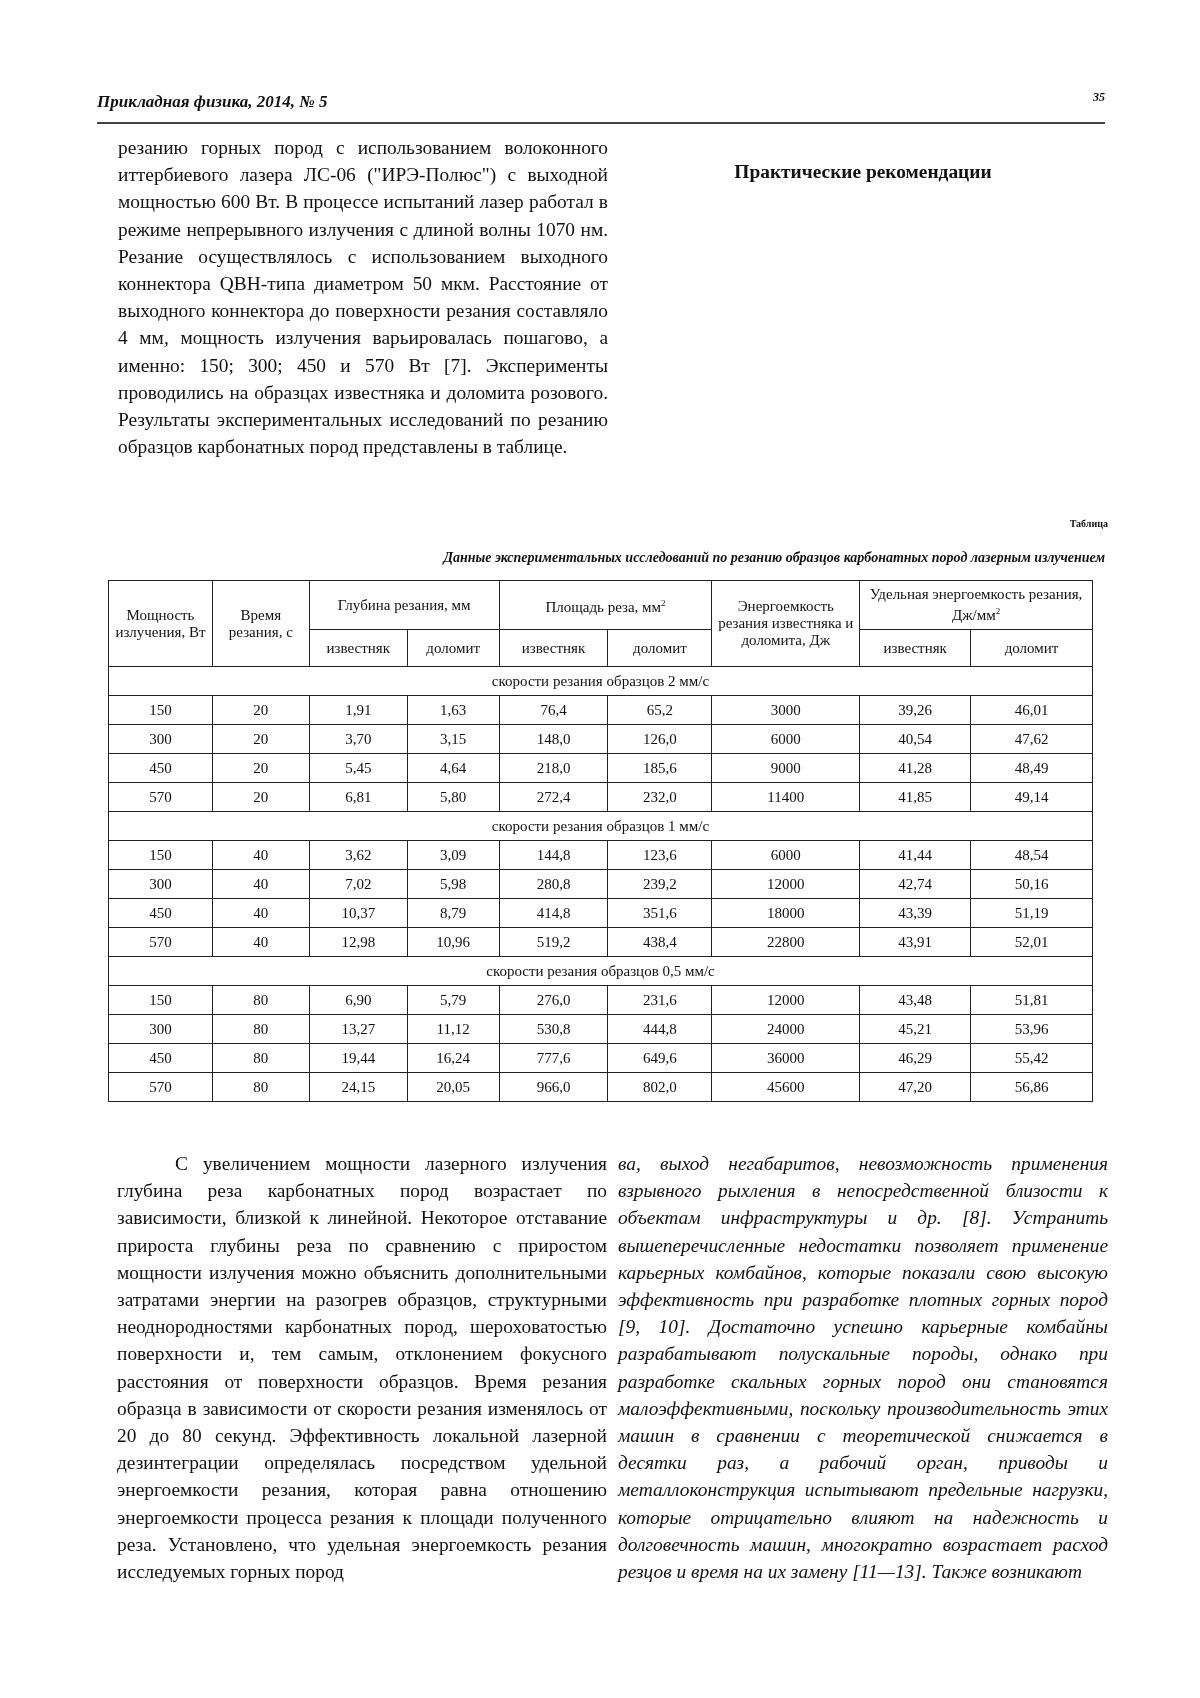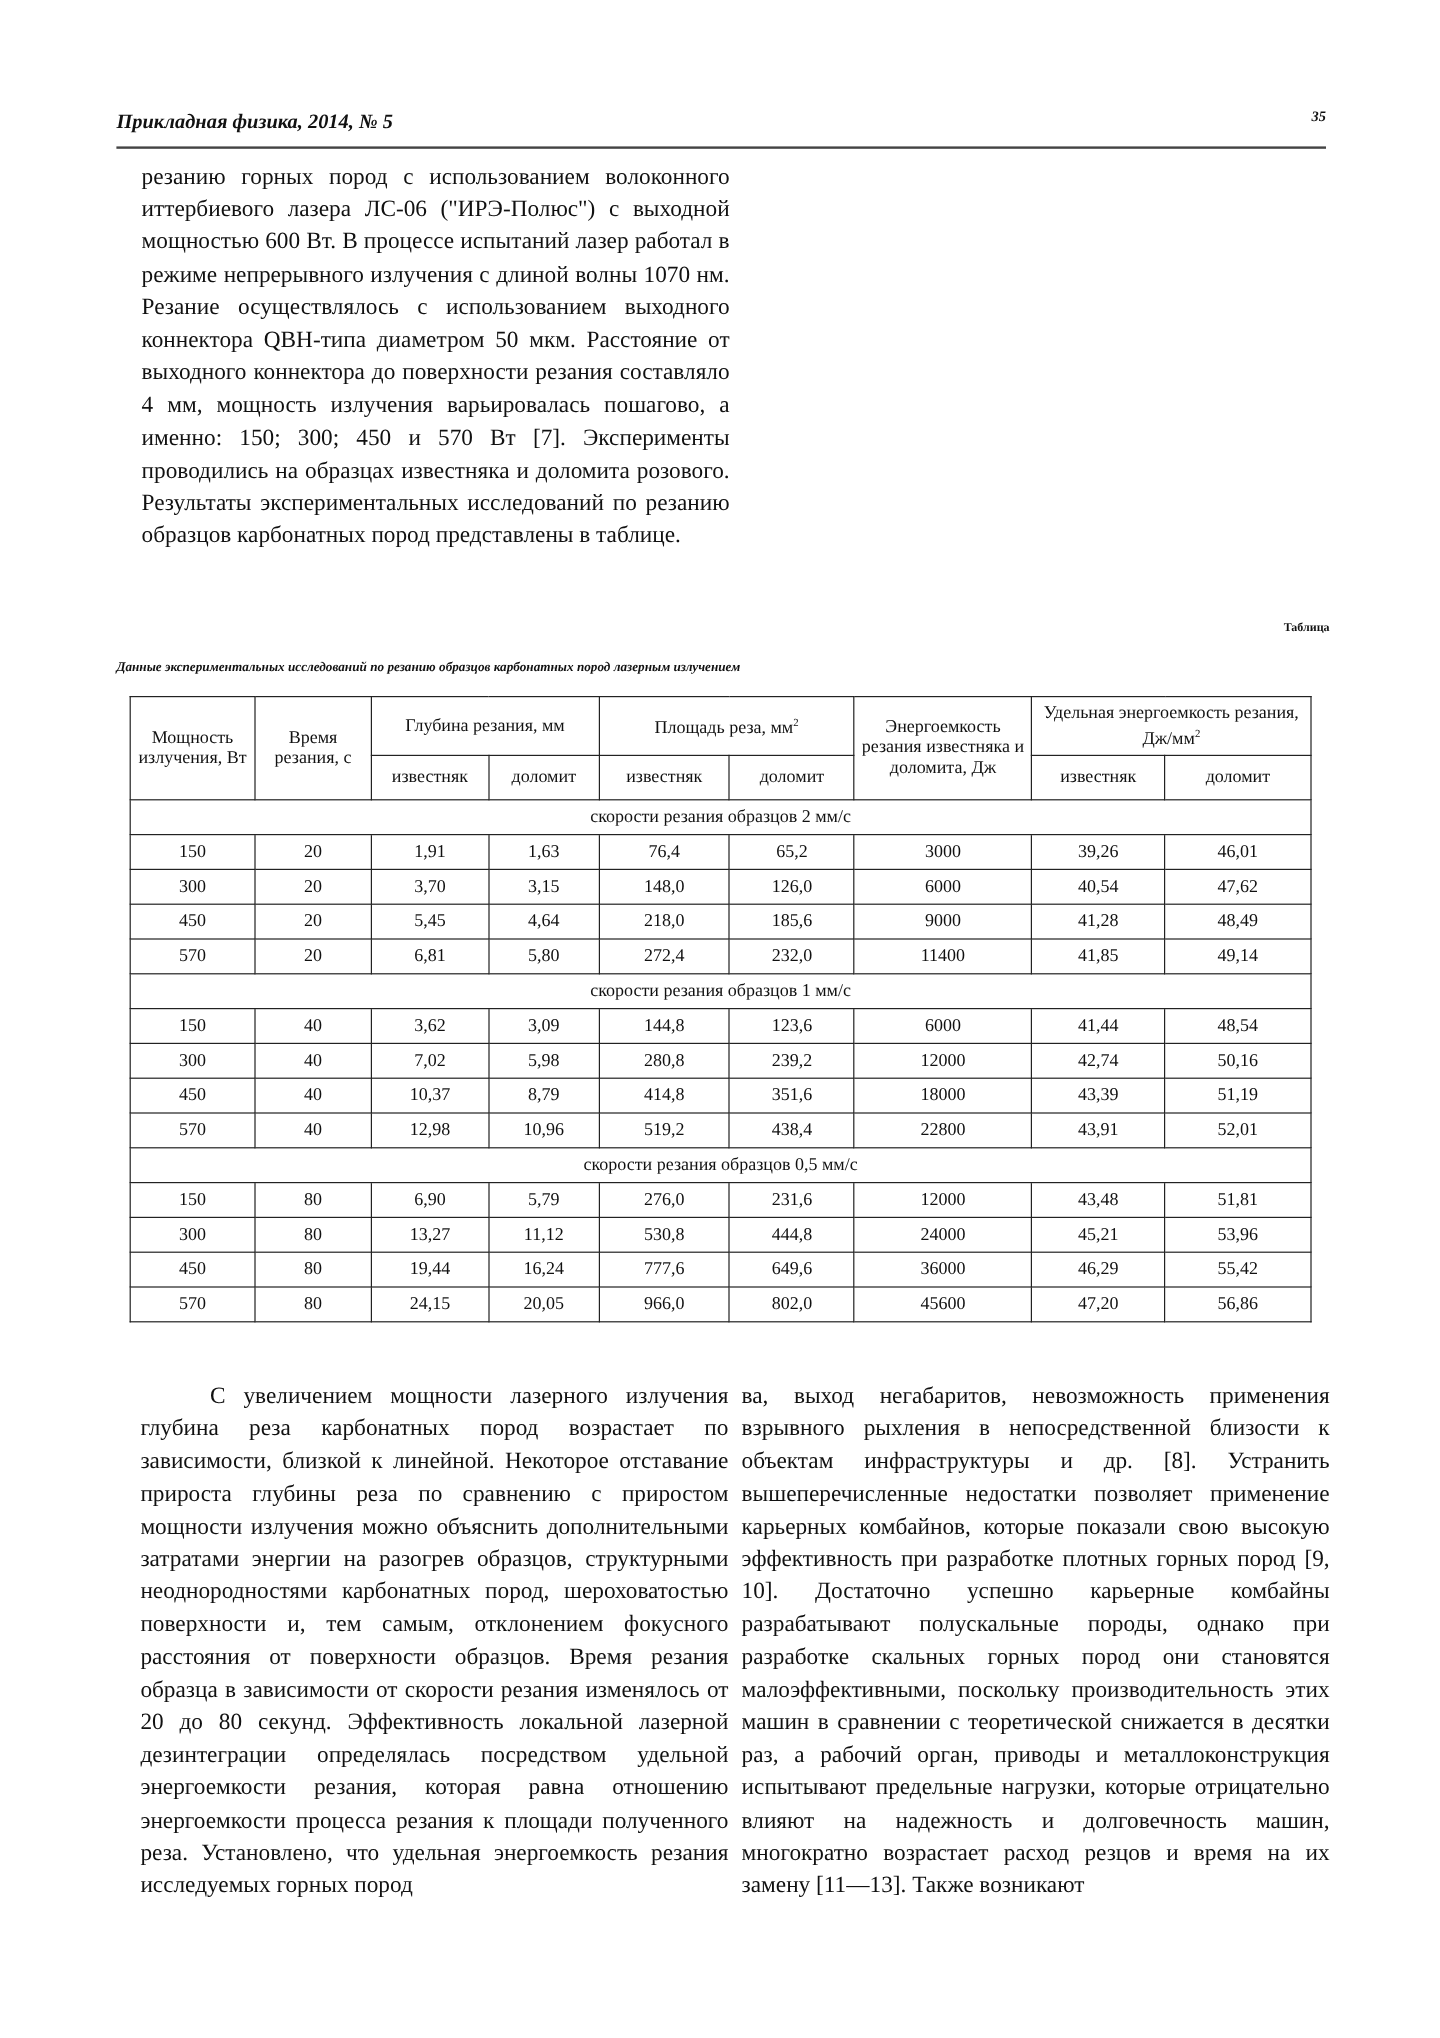--- a/index.html
+++ b/index.html
@@ -9,24 +9,24 @@
   .header .journal { position:absolute; left:0; top:0; font-style:italic; font-weight:bold; font-size:17px; }
   .header .pageno { position:absolute; right:0; top:-2px; font-style:italic; font-weight:bold; font-size:12px; }
   .header-rule { position:absolute; left:97px; top:122px; width:1008px; height:2px; background:#444; }
   .col { position:absolute; font-size:19.4px; line-height:27.2px; text-align:justify; }
   .col p { margin:0; }
   .col .indent { text-indent:58px; }
   .col-left-top { left:97px; top:134px; width:490px;margin-left:21px; }
   .col-right-top { left:618px; top:134px; width:490px; }
   .section-title { text-align:center; font-weight:bold; margin:24px 0 14px 0 !important; }
   .col-left-bot { left:97px; top:1150px; width:490px;margin-left:20px; }
-  .col-right-bot { left:618px; top:1150px; width:490px; }
+  .col-right-bot { left:618px; top:1150px; width:490px;font-style:italic; }
   .table-label { position:absolute; right:92px; top:518px; font-weight:bold; font-size:10px; }
-  .table-caption { position:absolute; left:97px; top:550px; width:1008px; text-align:left;
-                   font-style:italic; font-weight:bold; font-size:11px; }
+  .table-caption { position:absolute; left:97px; top:550px; width:1008px; text-align:right;
+                   font-style:italic; font-weight:bold; font-size:14px; }
   table.data { position:absolute; left:108px; top:580px; width:985px; border-collapse:collapse;
                font-size:15px; }
   table.data td, table.data th { border:1.3px solid #222; text-align:center; font-weight:normal;
                padding:0 2px; line-height:17px; }
   table.data th { height:22px; }
   table.data tr.head1 th { height:48px; }
   table.data tr.head2 th { height:36px; }
   table.data tr.speed td { height:28px;margin-top:20px; }
   table.data tr.row td { height:28px; }
   sup { font-size:9px; vertical-align:6px; }
@@ -38,20 +38,21 @@
   <span class="journal">Прикладная физика, 2014, № 5</span>
   <span class="pageno">35</span>
 </div>
 <div class="header-rule"></div>
 
 <div class="col col-left-top">
   <p>резанию горных пород с использованием волоконного иттербиевого лазера ЛС-06 ("ИРЭ-Полюс") с выходной мощностью 600 Вт. В процессе испытаний лазер работал в режиме непрерывного излучения с длиной волны 1070 нм. Резание осуществлялось с использованием выходного коннектора QBH-типа диаметром 50 мкм. Расстояние от выходного коннектора до поверхности резания составляло 4 мм, мощность излучения варьировалась пошагово, а именно: 150; 300; 450 и 570 Вт [7]. Эксперименты проводились на образцах известняка и доломита розового. Результаты экспериментальных исследований по резанию образцов карбонатных пород представлены в таблице.</p>
 </div>
 
 <div class="col col-right-top">
+  <p class="section-title">Практические рекомендации</p>
 </div>
 
 <div class="table-label">Таблица</div>
 <div class="table-caption">Данные экспериментальных исследований по резанию образцов карбонатных пород лазерным излучением</div>
 
 <table class="data">
   <colgroup>
     <col style="width:104px">
       <col style="width:97px">
       <col style="width:98px">

